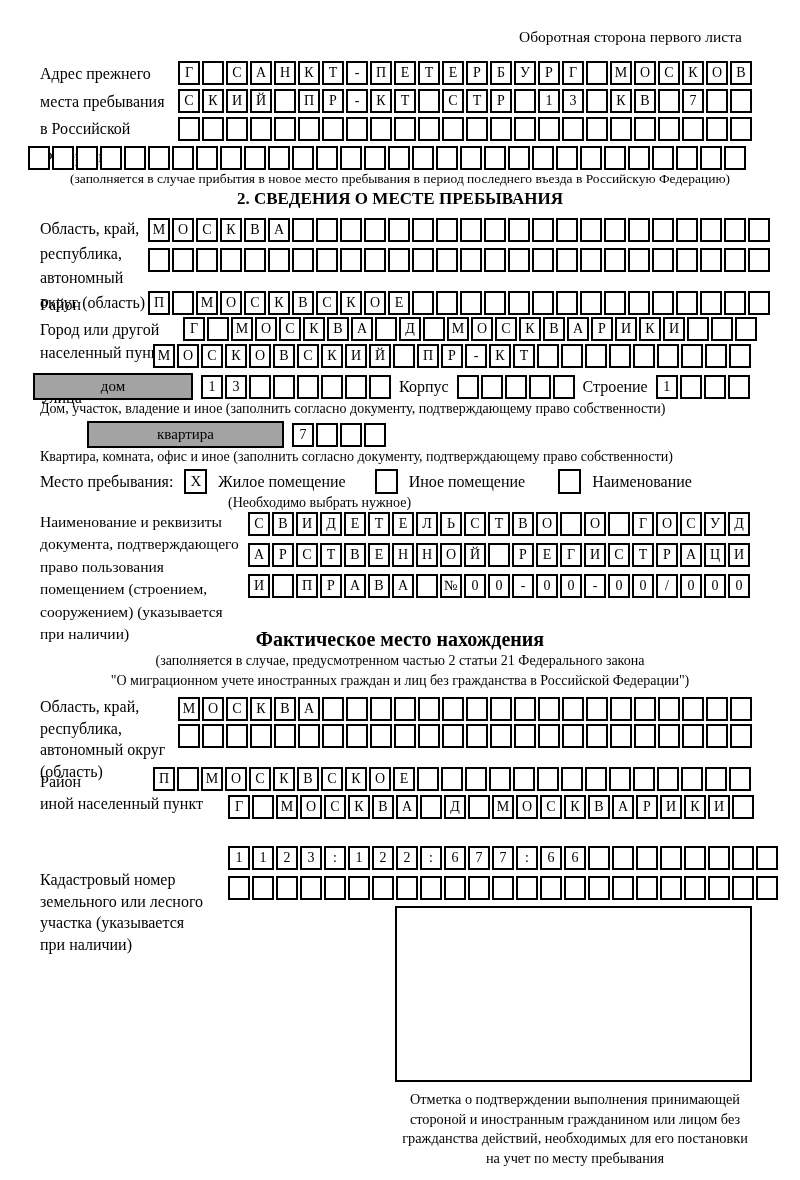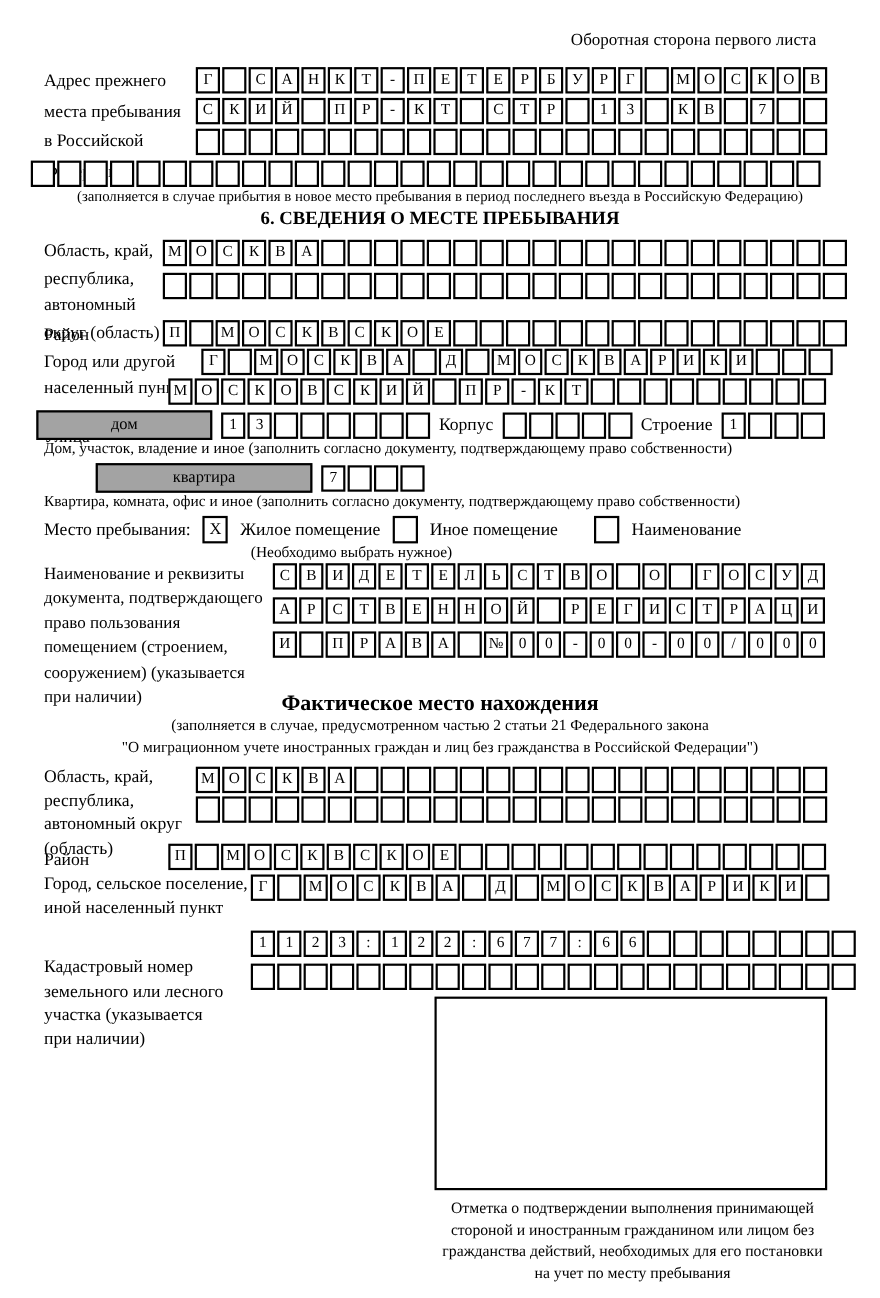--- a/index.html
+++ b/index.html
@@ -143,21 +143,21 @@
       <span class="cell"></span>
       <span class="cell"></span>
       <span class="cell"></span>
       <span class="cell"></span>
       <span class="cell"></span>
       <span class="cell"></span>
     </div>
 
   <div class="abs caption center" style="top:171px;font-size:13.5px;">(заполняется в случае прибытия в новое место пребывания в период последнего въезда в Российскую Федерацию)</div>
 
-  <div class="abs hdr center" style="top:189px;">6. СВЕДЕНИЯ О МЕСТЕ ПРЕБЫВАНИЯ</div>
+  <div class="abs hdr center" style="top:189px;">2. СВЕДЕНИЯ О МЕСТЕ ПРЕБЫВАНИЯ</div>
 
   <div class="abs lbl" style="left:40px;top:217px;line-height:24.5px;">
     <div>Область, край,</div>
     <div>республика,</div>
     <div>автономный</div>
     <div>округ (область)</div>
   </div>
   <div class="cellrow" style="left:148px;top:218px;">
       <span class="cell">М</span>
       <span class="cell">О</span>
@@ -342,21 +342,21 @@
         <span class="cell"></span>
         <span class="cell"></span>
         <span class="cell"></span>
       </div>
   </div>
   <div class="abs caption" style="left:40px;top:449px;">Квартира, комната, офис и иное (заполнить согласно документу, подтверждающему право собственности)</div>
 
   <div class="inline-row" style="left:40px;top:469px;gap:11px;">
     <span class="lbl">Место пребывания:</span>
     <span class="cb">X</span>
-    <span class="lbl" style="margin-right:0;">Жилое помещение</span>
+    <span class="lbl" style="margin-right:18px;">Жилое помещение</span>
     <span class="cb"></span>
     <span class="lbl" style="margin-right:22px;">Иное помещение</span>
     <span class="cb"></span>
     <span class="lbl">Наименование</span>
   </div>
   <div class="abs caption" style="left:228px;top:495px;">(Необходимо выбрать нужное)</div>
 
   <div class="abs lbl" style="left:40px;top:511px;line-height:22.4px;font-size:15.5px;">
     <div>Наименование и реквизиты</div>
     <div>документа, подтверждающего</div>
@@ -521,21 +521,20 @@
       <span class="cell"></span>
       <span class="cell"></span>
       <span class="cell"></span>
       <span class="cell"></span>
       <span class="cell"></span>
       <span class="cell"></span>
       <span class="cell"></span>
     </div>
 
   <div class="abs lbl" style="left:40px;top:793px;line-height:21.5px;">
-    <div>Город, сельское поселение,</div>
     <div>иной населенный пункт</div>
   </div>
   <div class="cellrow" style="left:228px;top:795px;">
       <span class="cell">Г</span>
       <span class="cell"></span>
       <span class="cell">М</span>
       <span class="cell">О</span>
       <span class="cell">С</span>
       <span class="cell">К</span>
       <span class="cell">В</span>

